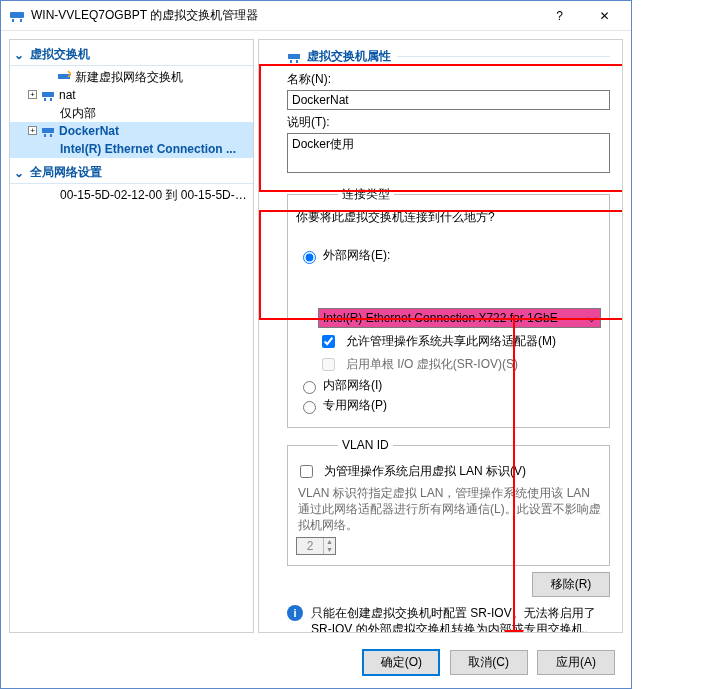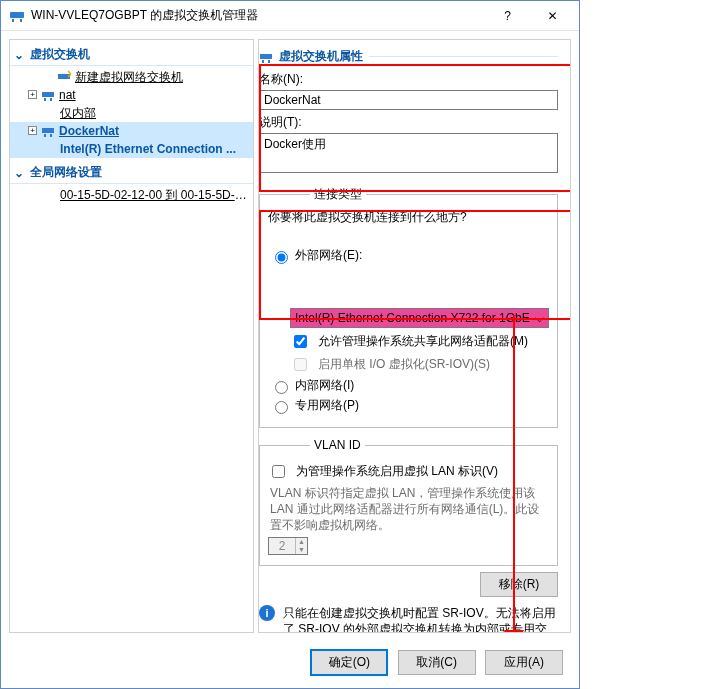--- a/index.html
+++ b/index.html
@@ -1,34 +1,34 @@
 <!DOCTYPE html>
 <html><head>
 <meta charset="utf-8">
 <style>
   * { box-sizing: border-box; font-family: "Microsoft YaHei", "Segoe UI", Tahoma, sans-serif; font-size: 12px; }
   body { margin:0; background:#fff; }
-  .window { width:580px; height:689px; border:1px solid #5a88c9; display:flex; flex-direction:column; background:#fff; }
+  .window { width:632px; height:689px; border:1px solid #5a88c9; display:flex; flex-direction:column; background:#fff; }
   .titlebar { height:30px; background:#fff; display:flex; align-items:center; padding:0 4px 0 8px; border-bottom:1px solid #e5e5e5; }
   .titlebar .icon { width:16px; height:16px; margin-right:6px; }
   .titlebar .title { flex:1; color:#000; }
   .titlebar .btns { display:flex; }
   .titlebar .btn { width:45px; height:29px; display:flex; align-items:center; justify-content:center; color:#000; }
   .content { flex:1; display:flex; padding:8px; gap:4px; overflow:hidden; }
   .left { width:245px; border:1px solid #d0d0d0; background:#fff; overflow:auto; padding:4px 0; }
-  .right { flex:1; border:1px solid #d0d0d0; background:#fff; overflow:auto; padding:8px 12px 8px 0; position:relative; }
+  .right { flex:1; border:1px solid #d0d0d0; background:#fff; overflow:auto; padding:8px 12px 8px 28px; position:relative; }
   .tree-section { font-weight:bold; color:#0a57a4; padding:2px 6px 2px 20px; position:relative; border-bottom:1px solid #d7e7f5; margin-bottom:2px;}
   .tree-section .collapse { position:absolute; left:4px; top:4px; color:#0a57a4; }
   .tree-item { padding:1px 4px 1px 18px; display:flex; align-items:flex-start; gap:4px; line-height:16px;}
   .tree-item.level2 { padding-left:34px; }
   .tree-item.level3 { padding-left:50px; color:#000;}
   .tree-item .expander { width:9px; height:9px; border:1px solid #888; display:inline-flex; align-items:center; justify-content:center; font-size:8px; line-height:7px; margin-top:3px; background:#fff; flex-shrink:0;}
   .tree-item .noexp { width:9px; flex-shrink:0; }
   .tree-item .ticon { width:14px; height:14px; flex-shrink:0; margin-top:1px;}
-  .tree-item .label { flex:1; white-space:nowrap; overflow:hidden; text-overflow:ellipsis;text-decoration:underline;}
+  .tree-item .label { flex:1; white-space:nowrap; overflow:hidden; text-overflow:ellipsis;}
   .tree-item.selected { background:#cce8ff; }
   .tree-item.selected .label, .tree-item.selected .sub { color:#0a57a4; font-weight:bold;}
   .tree-item .sub { color:#0a57a4; font-weight:bold;text-align:right; }
   .right .panel-title { color:#0a57a4; font-weight:bold; margin:0 0 6px 0; display:flex; align-items:center; gap:6px;}
   .right .panel-title .line { flex:1; height:1px; background:#d7e7f5; }
   .field-label { margin:4px 0 2px 0; }
   .txt { width:100%; border:1px solid #7a7a7a; padding:2px 4px; }
   .txtarea { width:100%; height:40px; border:1px solid #7a7a7a; padding:2px 4px; resize:none;}
   fieldset { border:1px solid #bfbfbf; margin:10px 0 6px 0; padding:6px 8px 10px 8px; }
   legend { padding:0 4px;margin-left:42px; }

